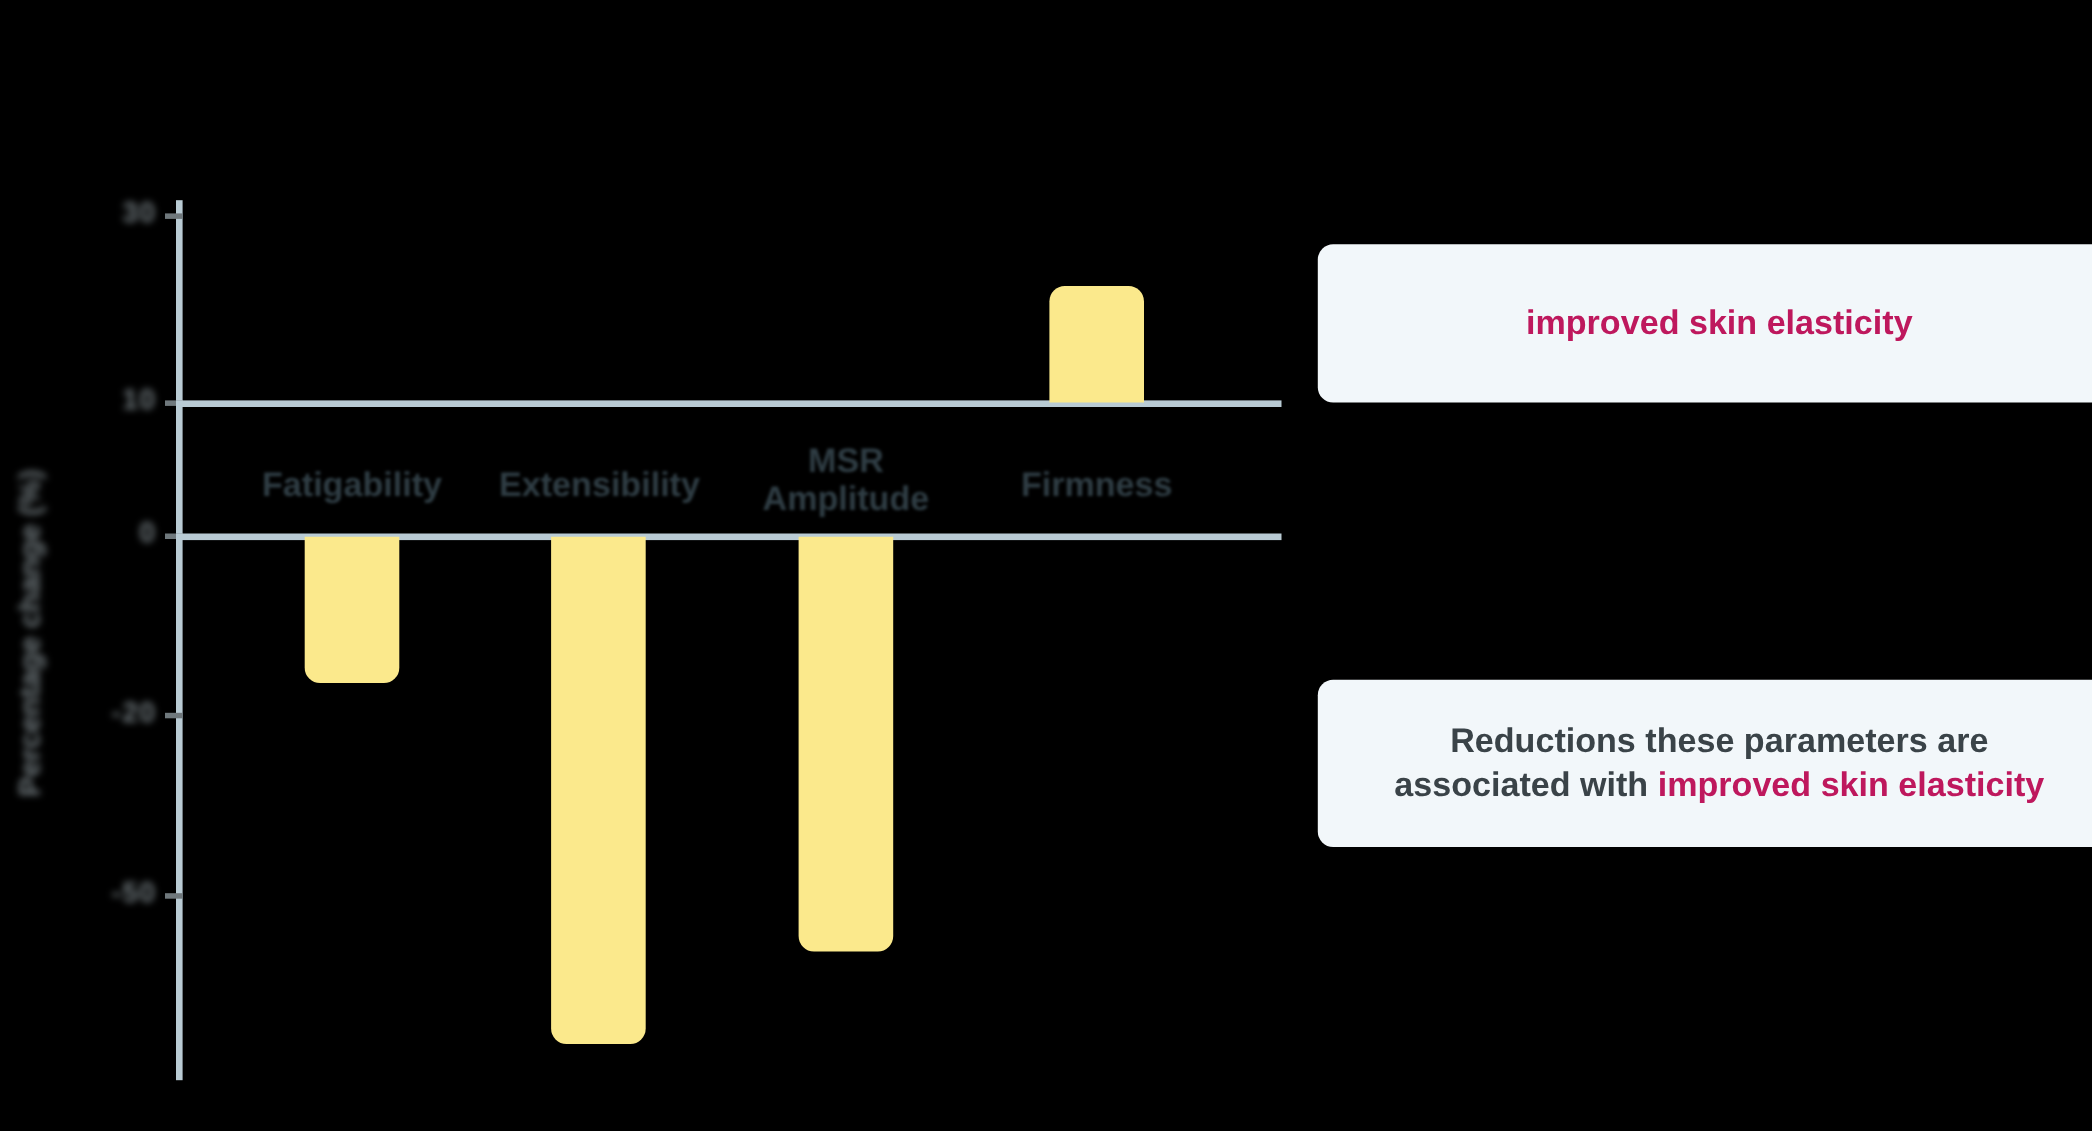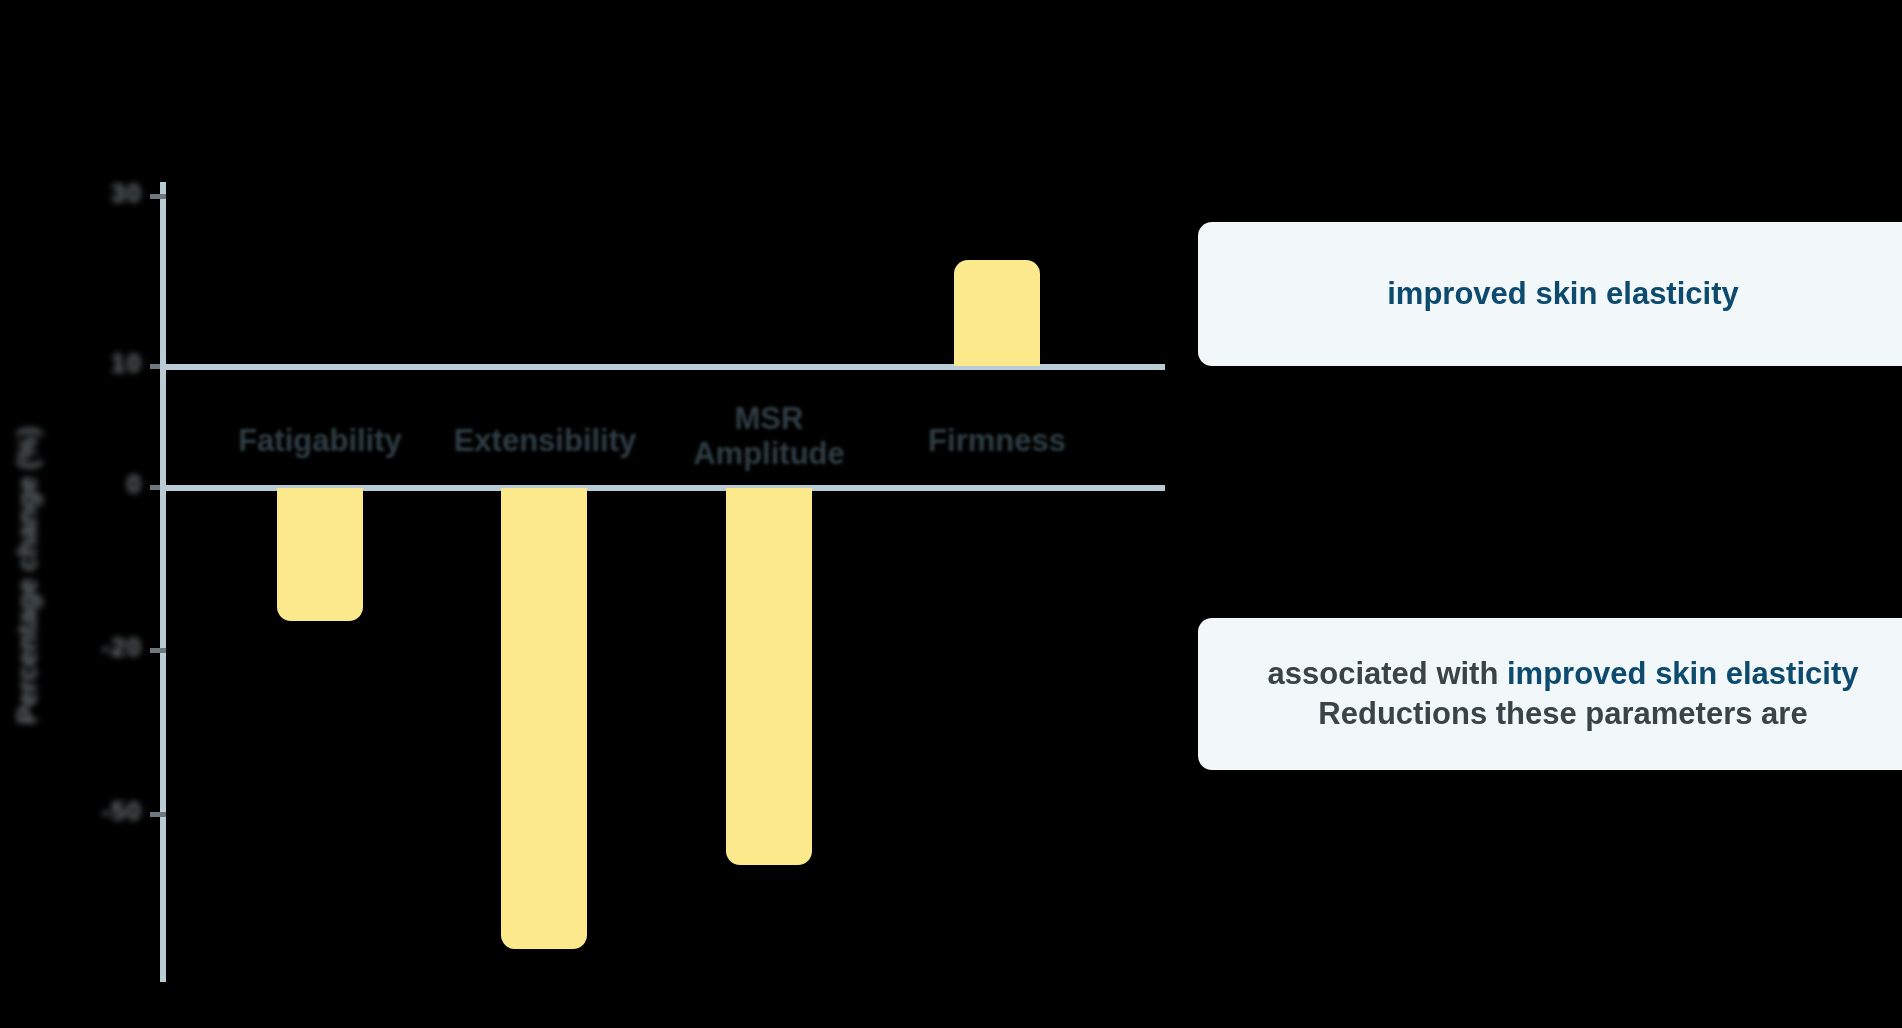--- a/index.html
+++ b/index.html
@@ -125,21 +125,21 @@
     top: 222px;
     width: 730px;
     height: 144px;
   }
   #callout-bottom {
     left: 1198px;
     top: 618px;
     width: 730px;
     height: 152px;
   }
-  .callout .accent { color: #0c4a6e; }
+  .callout .accent { color: #be185d; }
   .callout .txt { display: block; }
 </style>
 </head>
 <body>
 
 <div id="chart-area">
 
   <div class="y-axis-spine"></div>
 
   <div class="y-axis-title">Percentage change (%)</div>
@@ -172,16 +172,16 @@
 </div>
 
 <div class="callout" id="callout-top">
   <div>
     <span class="txt accent">improved skin elasticity</span>
   </div>
 </div>
 
 <div class="callout" id="callout-bottom">
   <div>
+    <span class="txt">Reductions these parameters are</span>
     <span class="txt"><span>associated with </span><span class="accent">improved skin elasticity</span></span>
-    <span class="txt">Reductions these parameters are</span>
   </div>
 </div>
 
 </body></html>

